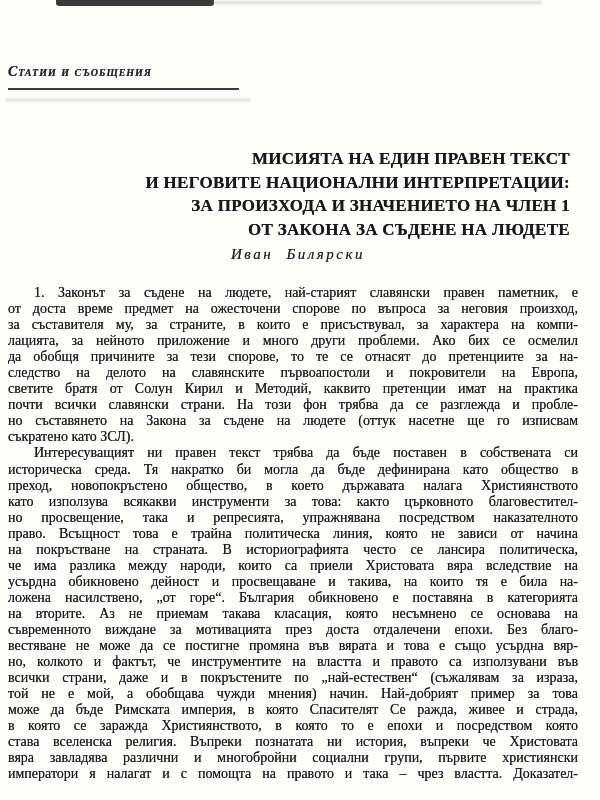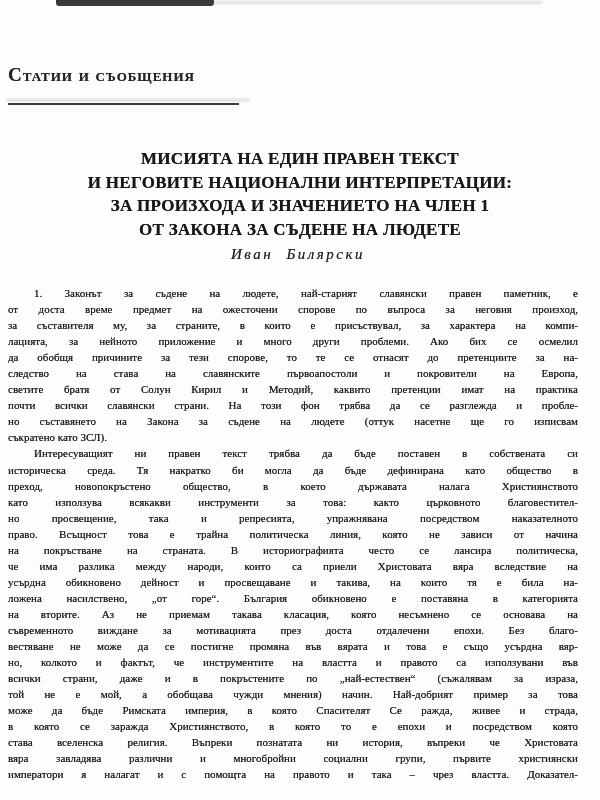--- a/index.html
+++ b/index.html
@@ -16,51 +16,51 @@
     position:absolute;top:0;left:56px;width:158px;height:6px;
     background:#3a3a3a;border-radius:0 0 3px 3px;filter:blur(.7px);
   }
   .top-ghost{
     position:absolute;top:1px;left:212px;width:330px;height:3px;
     background:rgba(120,120,120,.22);filter:blur(1.2px);
   }
   
   .running-head{
     position:absolute;top:64px;left:8px;width:231px;
-    font-weight:bold;
+    font-style:italic;font-weight:bold;
     font-variant:small-caps;
-    font-size:19px;letter-spacing:1px;
+    font-size:14px;letter-spacing:1px;
     color:#262626;
-    padding-bottom:17px;
+    padding-bottom:8px;
     border-bottom:2.5px solid #3d3d3d;
     text-shadow:0 0 .5px rgba(30,30,30,.8);
   }
   .running-head-ghostline{
     position:absolute;top:99px;left:6px;width:244px;height:2px;
     background:rgba(110,110,110,.28);filter:blur(1px);
   }
   
   .title-block{
     position:absolute;top:147px;left:30px;width:540px;
-    text-align:center;font-weight:bold;
+    text-align:right;font-weight:bold;
     font-size:17px;line-height:23.5px;letter-spacing:.3px;
     color:#181818;
     text-shadow:0 0 .5px rgba(20,20,20,.85);
   }
   .author{
     position:absolute;top:246px;left:28px;width:540px;
     text-align:center;font-style:italic;
     font-size:15px;letter-spacing:2.5px;word-spacing:7px;
     color:#222;
     text-shadow:0 0 .4px rgba(30,30,30,.7);
   }
   
   .body-block{
     position:absolute;top:285px;left:8px;width:570px;
-    font-size:11px;line-height:16.05px;
+    font-size:14px;line-height:16.05px;
     color:#1c1c1c;
     text-shadow:0 0 .5px rgba(25,25,25,.8);
   }
   .bl{
     text-align:justify;text-align-last:justify;
     height:16.05px;overflow:visible;white-space:nowrap;
   }
   .bl.j{white-space:normal;}
   .bl.ind{padding-left:26px;}
   .bl.nj{text-align:center;text-align-last:left;}
@@ -85,21 +85,21 @@
 
   <div class="author">Иван Билярски</div>
 
   <div class="body-block">
     <div>
       <div class="bl j ind">1. Законът за съдене на людете, най-старият славянски правен паметник, е</div>
       <div class="bl j">от доста време предмет на ожесточени спорове по въпроса за неговия произход,</div>
       <div class="bl j">за съставителя му, за страните, в които е присъствувал, за характера на компи-</div>
       <div class="bl j">лацията, за нейното приложение и много други проблеми. Ако бих се осмелил</div>
       <div class="bl j">да обобщя причините за тези спорове, то те се отнасят до претенциите за на-</div>
-      <div class="bl j">следство на става на славянските първоапостоли и покровители на Европа,</div>
+      <div class="bl j">следство на делото на славянските първоапостоли и покровители на Европа,</div>
       <div class="bl j">светите братя от Солун Кирил и Методий, каквито претенции имат на практика</div>
       <div class="bl j">почти всички славянски страни. На този фон трябва да се разглежда и пробле-</div>
       <div class="bl j">но съставянето на Закона за съдене на людете (оттук насетне ще го изписвам</div>
       <div class="bl j nj">съкратено като ЗСЛ).</div>
     </div>
     <div>
       <div class="bl j ind">Интересуващият ни правен текст трябва да бъде поставен в собствената си</div>
       <div class="bl j">историческа среда. Тя накратко би могла да бъде дефинирана като общество в</div>
       <div class="bl j">преход, новопокръстено общество, в което държавата налага Християнството</div>
       <div class="bl j">като използува всякакви инструменти за това: както църковното благовестител-</div>

